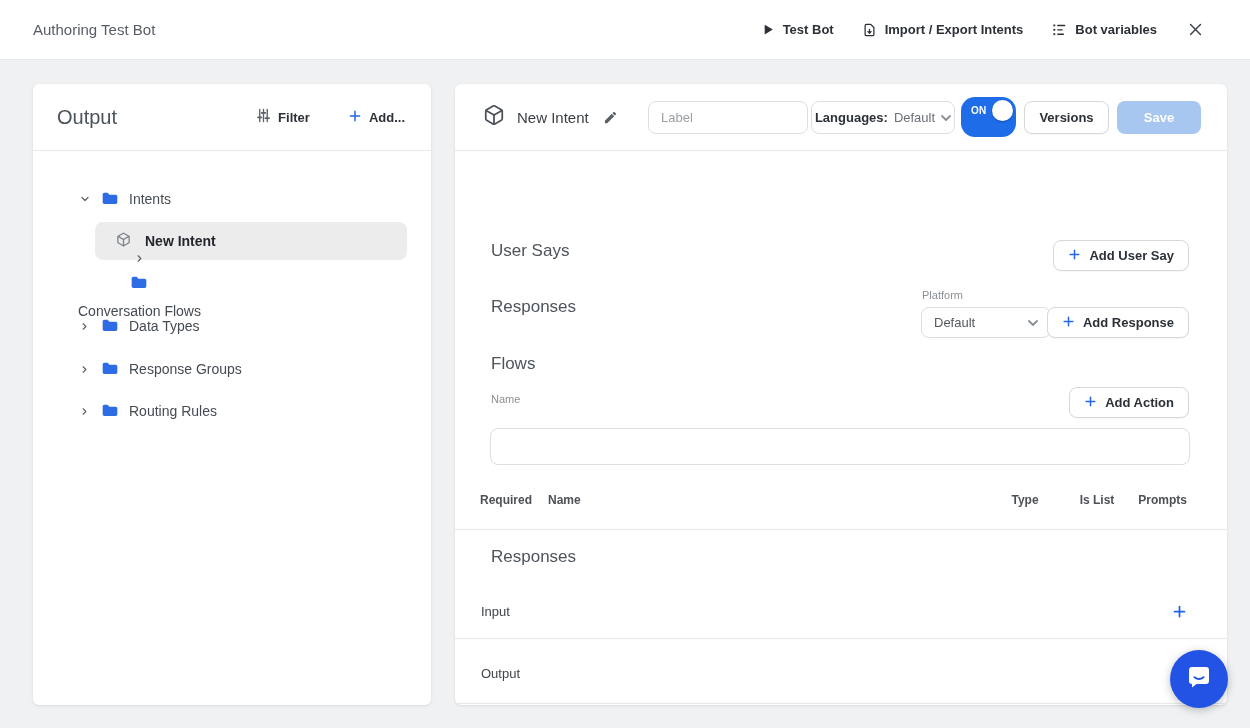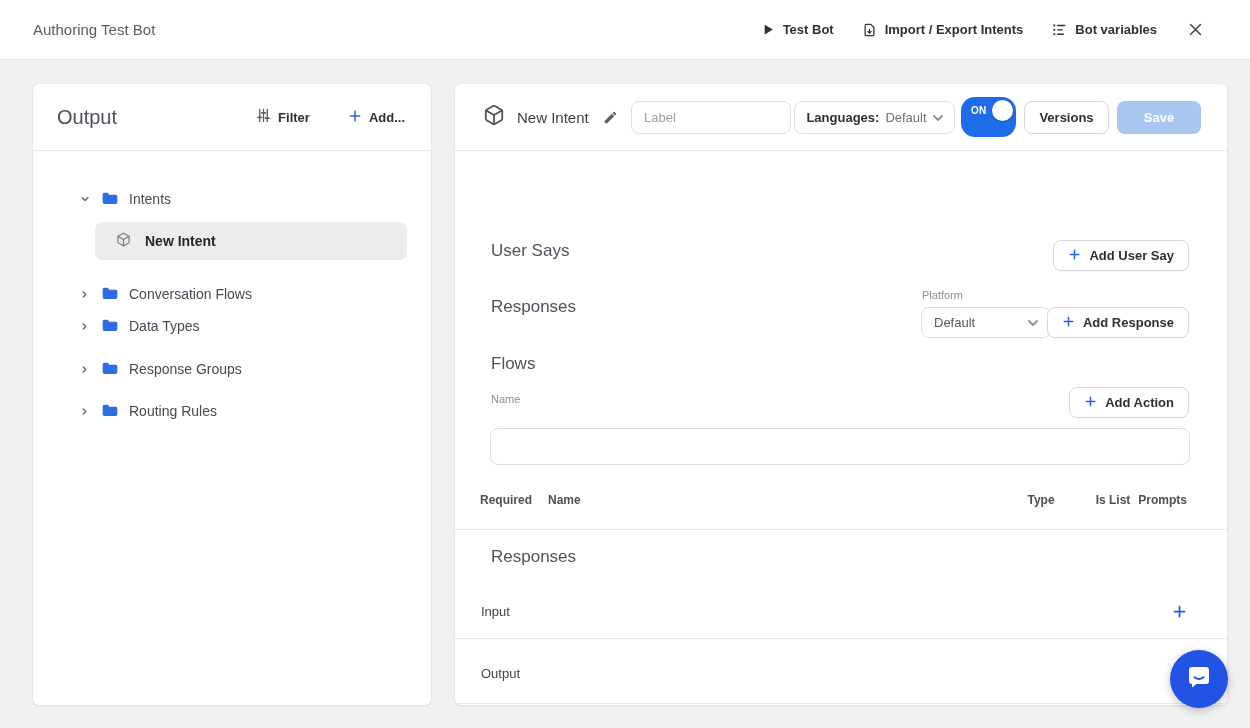--- a/index.html
+++ b/index.html
@@ -61,21 +61,21 @@
   .editor-title { font-size:15px; color:#3c4147; margin:0 14px 0 12px; }
   .pencil-wrap { cursor:pointer; display:flex; }
   .label-input {
     margin-left:auto; width:160px; height:33px;
     border:1px solid #dcdee1; border-radius:8px;
     padding:0 12px; font-size:13px; color:#0f172a;
     font-family:"Liberation Sans", sans-serif; outline:none;
   }
   .label-input::placeholder { color:#9aa0a6; }
   .languages-btn {
-    margin-left:3px; width:161px; height:33px;
+    margin-left:3px; width:144px; height:33px;
     border:1px solid #dcdee1; border-radius:8px; background:#fff;
     display:flex; align-items:center; justify-content:center; gap:6px;
     font-size:13px; cursor:pointer;
   }
   .languages-btn .lbl { font-weight:bold; color:#2b3137; }
   .languages-btn .val { color:#6a7077; }
   .toggle {
     margin-left:6px; width:55px; height:40px; border-radius:14px;
     background:#1e6ce8; position:relative; cursor:pointer; flex-shrink:0;
   }
@@ -115,21 +115,21 @@
   .platform-select .caret { margin-left:auto; }
 
   .slot-table-header {
     position:absolute; left:25px; right:40px; top:342px;
     display:flex; align-items:center;
     font-size:12px; font-weight:bold; color:#4d5156;
   }
   .slot-table-header .col-required { width:68px; }
   .slot-table-header .col-type { margin-left:auto; }
   .slot-table-header .col-islist { margin-left:41px; }
-  .slot-table-header .col-prompts { margin-left:8px; }
+  .slot-table-header .col-prompts { margin-left:24px; }
 
   .divider { position:absolute; left:0; right:0; height:1px; background:#e7e8ea; }
   .ctx-row {
     position:absolute; left:26px; right:36px; height:40px;
     display:flex; align-items:center; font-size:13px; color:#3f454d;
   }
   .ctx-plus { margin-left:auto; cursor:pointer; display:flex; padding:4px; }
 
   
   .chat-launcher {
@@ -224,21 +224,21 @@
     <span>
       <svg width="15" height="15" viewBox="0 0 24 24" fill="none" stroke="#7a8087" stroke-width="2" stroke-linecap="round" stroke-linejoin="round">
           <path d="M21 16V8a2 2 0 0 0-1-1.73l-7-4a2 2 0 0 0-2 0l-7 4A2 2 0 0 0 3 8v8a2 2 0 0 0 1 1.73l7 4a2 2 0 0 0 2 0l7-4A2 2 0 0 0 21 16z"></path>
           <polyline points="3.3 7 12 12 20.7 7"></polyline>
           <line x1="12" y1="22" x2="12" y2="12"></line>
         </svg>
     </span>
     <span>New Intent</span>
   </div>
 
-  <div class="tree-row" style="top:195px;">
+  <div class="tree-row" style="top:169px;flex-direction:column;">
     <span class="chev">
       <svg width="11" height="11" viewBox="0 0 24 24" fill="none" stroke="#5a6068" stroke-width="2.4" stroke-linecap="round" stroke-linejoin="round">
           <path d="M9 6l6 6-6 6"></path>
         </svg>
     </span>
     <span>
       <svg width="16" height="14" viewBox="0 0 24 20">
           <path fill="#2d6ce5" d="M2 4.5A2.5 2.5 0 0 1 4.5 2h5l2.5 3h9.5A2.5 2.5 0 0 1 24 7.5v9a2.5 2.5 0 0 1-2.5 2.5h-17A2.5 2.5 0 0 1 2 16.5z" transform="translate(-1,0)"></path>
         </svg>
     </span>

